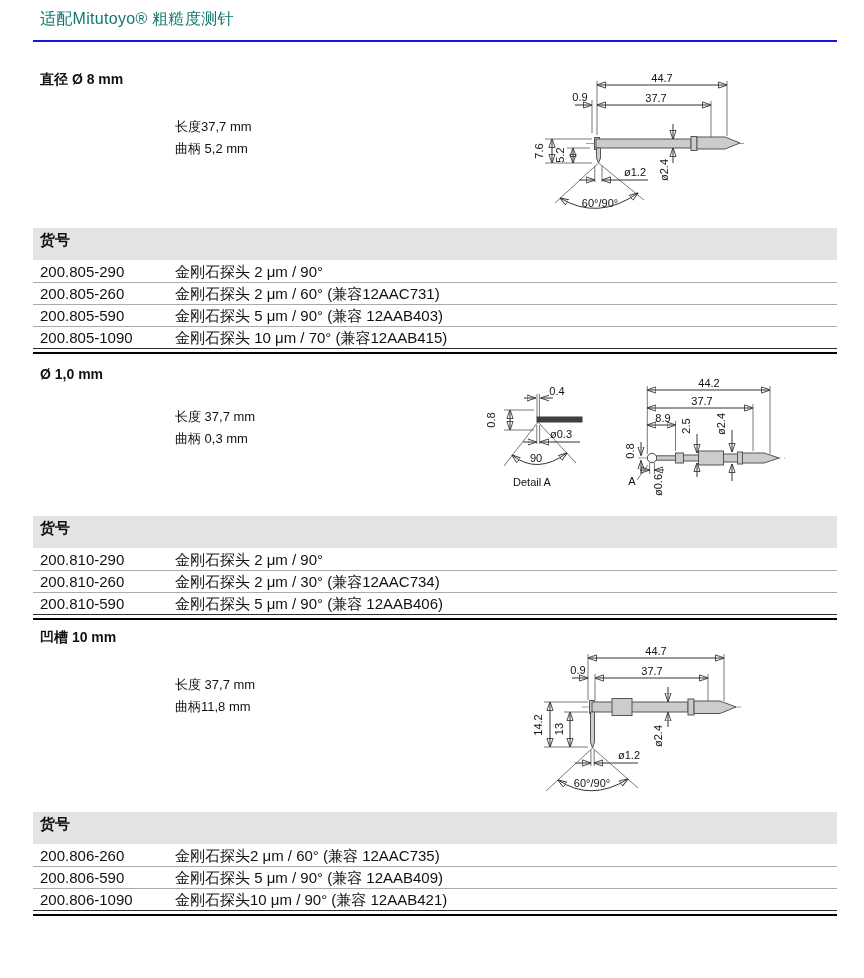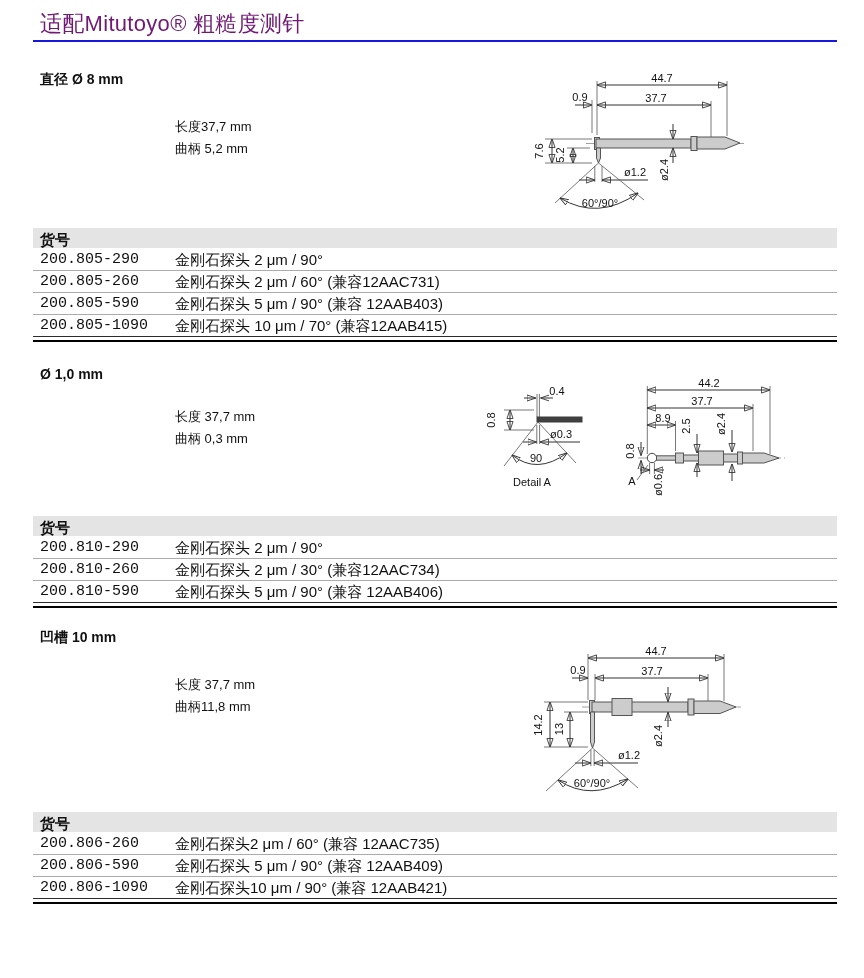--- a/index.html
+++ b/index.html
@@ -1,26 +1,26 @@
 <!DOCTYPE html>
 <html><head>
 <meta charset="utf-8">
 <style>
   html,body{margin:0;padding:0;background:#fff;}
   .page{position:relative;width:864px;height:978px;background:#fff;overflow:hidden;
         font-family:"Liberation Sans","DejaVu Sans",sans-serif;color:#111;}
-  .title{position:absolute;left:40px;top:9px;font-size:22px;color:#701a75;letter-spacing:.3px;}
+  .title{position:absolute;left:40px;top:9px;font-size:16px;color:#0f766e;letter-spacing:.3px;}
   .rule{position:absolute;left:33px;top:40px;width:804px;border-top:2px solid #1717e0;}
   .h2{position:absolute;left:40px;font-size:14px;font-weight:bold;}
   .specs{position:absolute;left:175px;font-size:13px;line-height:22px;}
   .tbl{position:absolute;left:33px;width:804px;font-size:15px;}
-  .band{height:20px;line-height:23px;background:#e4e4e4;font-weight:bold;padding-left:7px;}
+  .band{height:32px;line-height:23px;background:#e4e4e4;font-weight:bold;padding-left:7px;}
   .trow{display:flex;height:22px;line-height:21px;box-sizing:border-box;align-items:center;}
   .trow + .trow{border-top:1px solid #ababab;justify-content:center;}
-  .sku{width:135px;padding-left:7px;flex:none;font-family:Liberation Mono, monospace;}
+  .sku{width:135px;padding-left:7px;flex:none;}
   .desc{flex:1;}
   .tend{height:3px;border-top:1px solid #2b2b2b;border-bottom:2px solid #000;}
   svg.dg{position:absolute;}
   .dg line,.dg path{stroke:#333;stroke-width:1;fill:none;}
   .dg .ext{stroke:#555;stroke-width:.8;}
   .dg .cl{stroke:#888;stroke-width:.8;stroke-dasharray:10 3 3 3;}
   .dg .part{fill:#ccc;stroke:#555;stroke-width:1;}
   .dg .dark{fill:#3f3f3f;stroke:#3f3f3f;}
   .dg circle{fill:#fff;stroke:#444;stroke-width:1;}
   .dg text{font-size:11px;fill:#111;font-family:inherit;}

